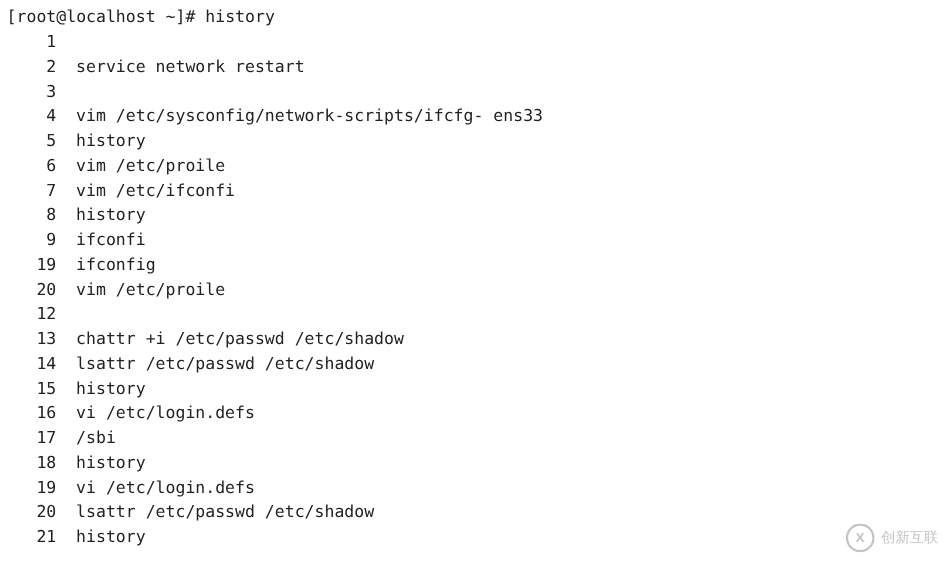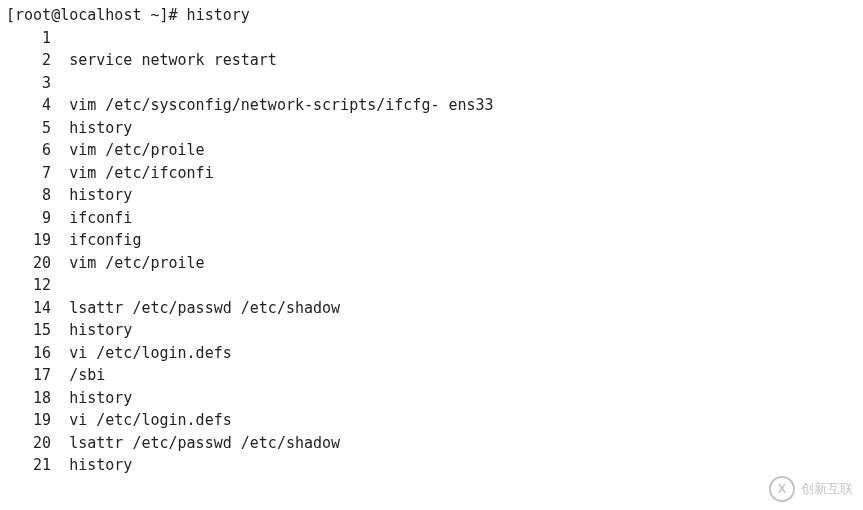--- a/index.html
+++ b/index.html
@@ -96,20 +96,24 @@
         <span class="cmd">ifconfig</span>
       </div>
       <div class="history-row">
         <span class="line-num">20</span>
         <span class="cmd">vim /etc/proile</span>
       </div>
       <div class="history-row">
         <span class="line-num">12</span>
       </div>
       <div class="history-row">
+        <span class="line-num">13</span>
+        <span class="cmd">chattr +i /etc/passwd /etc/shadow</span>
+      </div>
+      <div class="history-row">
         <span class="line-num">14</span>
         <span class="cmd">lsattr /etc/passwd /etc/shadow</span>
       </div>
       <div class="history-row">
         <span class="line-num">15</span>
         <span class="cmd">history</span>
       </div>
       <div class="history-row">
         <span class="line-num">16</span>
         <span class="cmd">vi /etc/login.defs</span>

